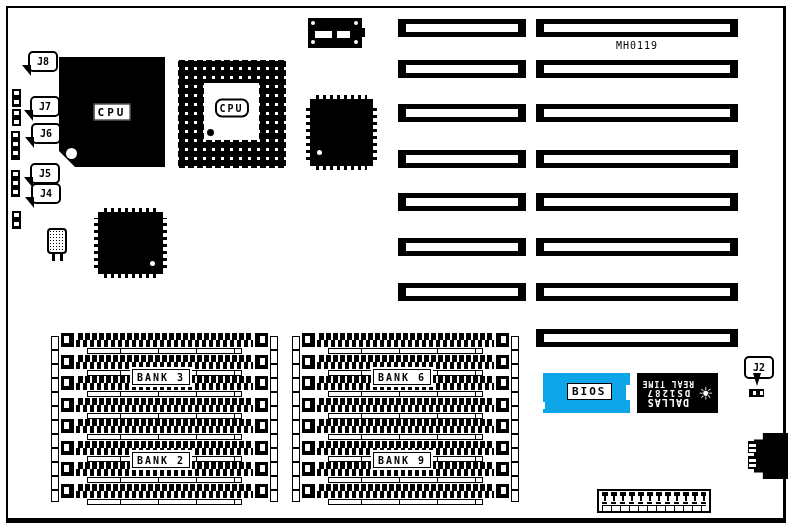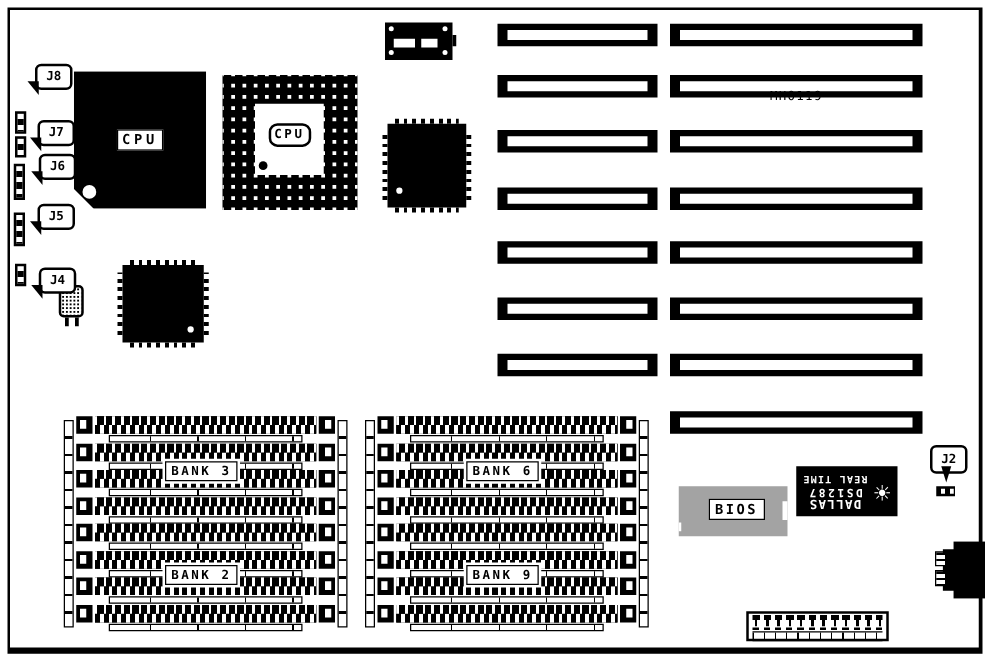--- a/index.html
+++ b/index.html
@@ -43,41 +43,41 @@
            font-size:10px;font-weight:bold;display:flex;align-items:center;justify-content:center;z-index:3;}
   .callout .tail{position:absolute;left:-8px;top:12px;width:0;height:0;
                  border-top:11px solid #000;border-left:9px solid transparent;}
   .callout.down .tail{left:7px;top:15px;border-top:13px solid #000;border-left:4px solid transparent;border-right:4px solid transparent;}
   .jblock{position:absolute;width:9px;box-sizing:border-box;border:2px solid #000;
           background:repeating-linear-gradient(180deg,#fff 0 4px,#000 4px 9px);}
   
   .slot{position:absolute;height:18px;box-sizing:border-box;background:#fff;border:solid #000;border-width:5px 8px;}
   .slot.short{left:398px;width:128px;}
   .slot.long{left:536px;width:202px;}
-  .board-id{position:absolute;left:616px;top:40px;font-size:10px;font-weight:normal;letter-spacing:1px;margin-top:32px;}
+  .board-id{position:absolute;left:616px;top:40px;font-size:10px;font-weight:normal;letter-spacing:1px;}
   
   .bank{position:absolute;top:333px;width:227px;height:172px;text-decoration:underline;}
   .bank.lft{left:51px}.bank.mid{left:292px}
   .ladder{position:absolute;top:3px;bottom:3px;width:8px;box-sizing:border-box;border:1px solid #000;
           background:repeating-linear-gradient(180deg,#fff 0 12px,#000 12px 14px);}
   .ladder.l{left:0}.ladder.r{right:0}
   .simm-row{position:absolute;left:10px;right:10px;height:21px;}
   .sclip{position:absolute;top:0;width:13px;height:14px;background:#000;}
   .sclip.l{left:0}.sclip.r{right:0}
   .sclip:after{content:"";position:absolute;top:3px;width:5px;height:7px;background:#fff;}
   .sclip.l:after{left:3px}.sclip.r:after{right:3px}
   .sbar{position:absolute;left:15px;right:15px;top:0;height:14px;background:#000;
         background-image:repeating-linear-gradient(90deg,#fff 0 2px,#000 2px 7px),
                          repeating-linear-gradient(90deg,#000 0 4px,#fff 4px 7px);
         background-size:100% 7px,100% 7px;background-position:0 0,0 7px;background-repeat:no-repeat;}
   .spads{position:absolute;left:26px;right:26px;top:15px;height:6px;box-sizing:border-box;border:1px solid #000;
          background:repeating-linear-gradient(90deg,#fff 0 32px,#000 32px 33px,#fff 33px 38px);}
   .bank-lbl{font-size:10px;letter-spacing:2px;height:14px;padding:0 4px;z-index:2;box-shadow:0 0 0 2px #fff;}
   
-  .bios{position:absolute;left:543px;top:373px;width:87px;height:40px;background:#a3a3a3;margin-top:16px;}
+  .bios{position:absolute;left:543px;top:373px;width:87px;height:40px;background:#0ea5e9;}
   .bios .notch{position:absolute;right:0;top:12px;width:4px;height:15px;background:#fff;}
   .bios .tick{position:absolute;left:0;bottom:4px;width:2px;height:7px;background:#fff;}
   .bios-lbl{left:24px;top:10px;font-size:11px;letter-spacing:2px;padding:1px 4px;}
   .rtc{position:absolute;left:637px;top:373px;width:81px;height:40px;background:#000;color:#fff;}
   .rtc .flip{position:absolute;inset:0;display:flex;align-items:center;justify-content:center;gap:4px;transform:rotate(180deg);}
   .rtc .logo{font-family:"DejaVu Sans",sans-serif;font-size:17px;line-height:1;}
   .rtc .tx{text-align:center;font-weight:bold;line-height:1.1;}
   .rtc .l1{font-size:10px;letter-spacing:1px;}
   .rtc .l2{font-size:9px;letter-spacing:2px;}
   .rtc .l3{font-size:8px;letter-spacing:1px;}
@@ -165,21 +165,21 @@
       <span>J7</span>
     </div>
   <div class="callout" style="left:31px;top:123px">
       <span class="tail"></span>
       <span>J6</span>
     </div>
   <div class="callout" style="left:30px;top:163px">
       <span class="tail"></span>
       <span>J5</span>
     </div>
-  <div class="callout" style="left:31px;top:214px">
+  <div class="callout" style="left:31px;top:183px">
       <span class="tail"></span>
       <span>J4</span>
     </div>
   <div class="jblock" style="left:12px;top:89px;height:18px"></div>
   <div class="jblock" style="left:12px;top:109px;height:17px"></div>
   <div class="jblock" style="left:11px;top:131px;height:29px"></div>
   <div class="jblock" style="left:11px;top:170px;height:27px"></div>
   <div class="jblock" style="left:12px;top:211px;height:18px"></div>
 
   <div class="slot short" style="top:19px"></div>

